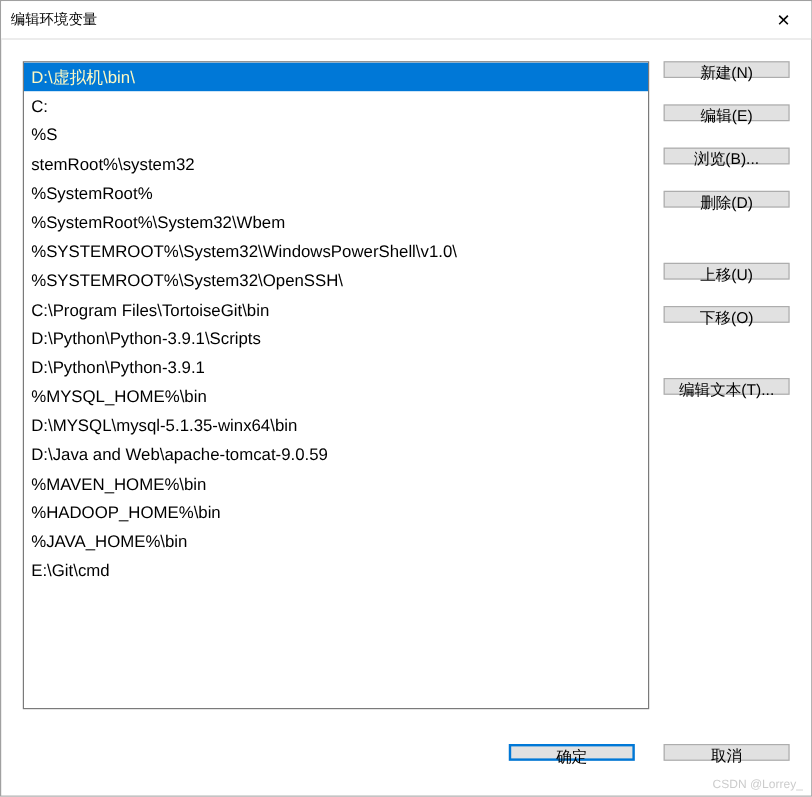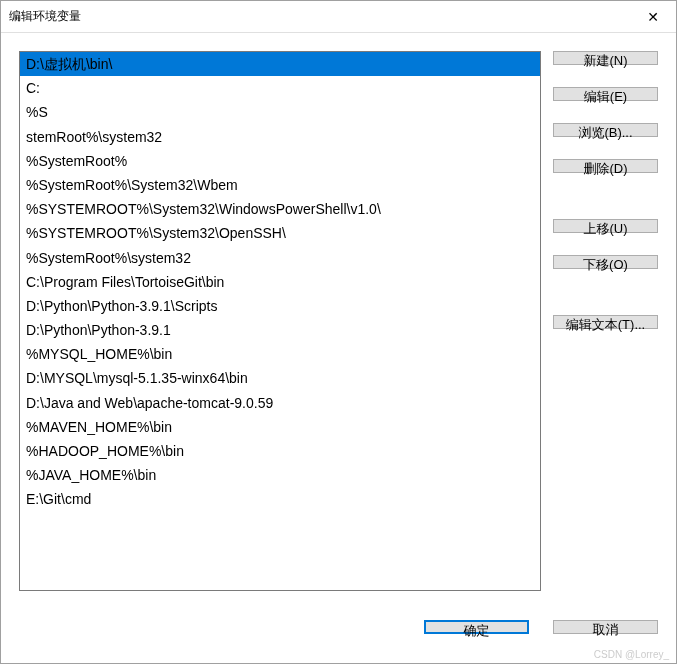--- a/index.html
+++ b/index.html
@@ -63,21 +63,21 @@
       font-size: 14px;
       padding: 3px 6px;
       cursor: default;
       color: #000;
       line-height: 1.3;
       white-space: nowrap;
       overflow: hidden;
     }
     .list-item.selected {
       background: #0078d7;
-      color: #000000;
+      color: #fef9c3;
     }
     .button-column {
       width: 105px;
       display: flex;
       flex-direction: column;
     }
     .btn {
       width: 105px;
       height: 14px;
       background: #e1e1e1;
@@ -128,21 +128,20 @@
   <div class="content">
     <div class="listbox" id="listbox">
         <div class="list-item selected">D:\虚拟机\bin\</div>
         <div class="list-item">C:</div>
         <div class="list-item">%S</div>
         <div class="list-item">stemRoot%\system32</div>
         <div class="list-item">%SystemRoot%</div>
         <div class="list-item">%SystemRoot%\System32\Wbem</div>
         <div class="list-item">%SYSTEMROOT%\System32\WindowsPowerShell\v1.0\</div>
         <div class="list-item">%SYSTEMROOT%\System32\OpenSSH\</div>
-        <div class="list-item">%SystemRoot%\system32</div>
         <div class="list-item">C:\Program Files\TortoiseGit\bin</div>
         <div class="list-item">D:\Python\Python-3.9.1\Scripts</div>
         <div class="list-item">D:\Python\Python-3.9.1</div>
         <div class="list-item">%MYSQL_HOME%\bin</div>
         <div class="list-item">D:\MYSQL\mysql-5.1.35-winx64\bin</div>
         <div class="list-item">D:\Java and Web\apache-tomcat-9.0.59</div>
         <div class="list-item">%MAVEN_HOME%\bin</div>
         <div class="list-item">%HADOOP_HOME%\bin</div>
         <div class="list-item">%JAVA_HOME%\bin</div>
         <div class="list-item">E:\Git\cmd</div>

